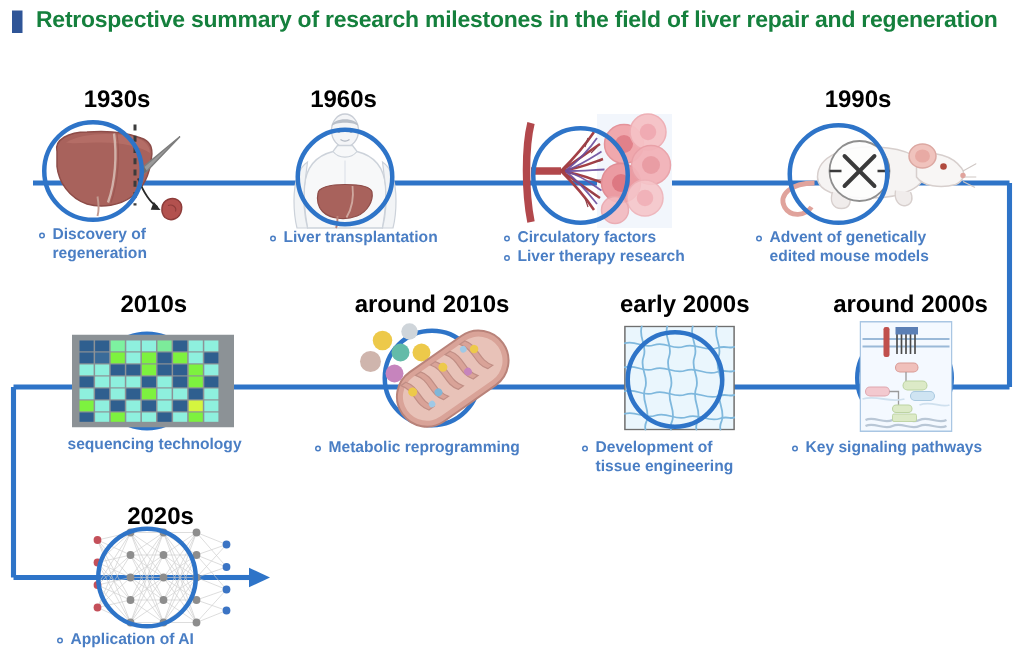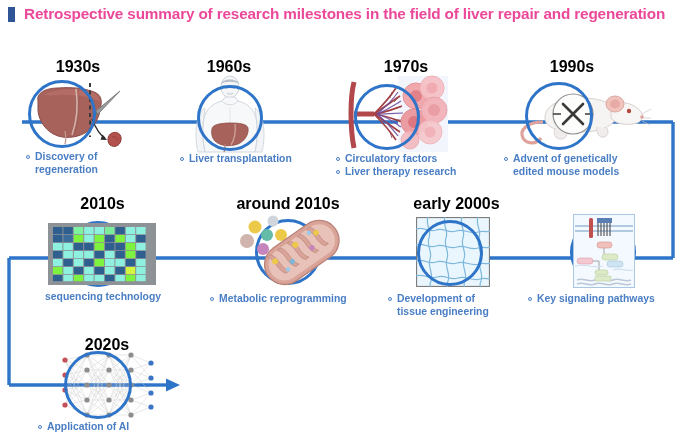--- a/index.html
+++ b/index.html
@@ -3,21 +3,21 @@
 <meta charset="utf-8">
 <style>
   html,body{margin:0;padding:0;background:#fff;}
   body{width:685px;height:436px;position:relative;overflow:hidden;
        font-family:"Liberation Sans","DejaVu Sans",sans-serif;}
 
   
   #title-block{position:absolute;left:8px;top:3px;width:660px;}
   #title-bar{position:absolute;left:0;top:4px;width:7px;height:15px;background:#2f5597;}
   #title-text{margin:0;padding-left:16px;font-size:15.3px;line-height:21px;
-      font-weight:bold;color:#ec4899;letter-spacing:-0.15px;}
+      font-weight:bold;color:#15803d;letter-spacing:-0.15px;}
 
   
   #wires{position:absolute;left:0;top:0;width:685px;height:436px;}
 
   
   .node{position:absolute;}
   .era{position:absolute;left:0;width:100%;text-align:center;
        font-size:16px;font-weight:bold;color:#000;white-space:nowrap;}
   .ring{position:absolute;box-sizing:border-box;border:3.6px solid #2e74c8;border-radius:50%;}
   .art{position:absolute;left:0;top:0;width:100%;height:100%;}
@@ -122,21 +122,20 @@
   <div class="ring" style="left:17px;top:27px;width:66px;height:66px;"></div>
 </div>
 <div class="caps" style="position:absolute;left:180px;top:152px;width:150px;">
   <div class="cap">
     <i class="bullet"></i>
     <span>Liver transplantation</span>
   </div>
 </div>
 
 <div class="node" style="left:340px;top:58px;width:120px;height:95px;">
-  <div class="era" style="top:0;left:6px;">1970s</div>
   <div style="position:absolute;left:4px;top:16px;width:110px;height:80px;">
     <svg class="art" viewBox="0 0 110 80">
 
       <rect x="54" y="2" width="50" height="76" fill="#f2f6fc"></rect>
 
       <path d="M10,8 C6,24 6,54 10,74" stroke="#b2484c" stroke-width="5" fill="none"></path>
       <path d="M10,40 H30" stroke="#b2484c" stroke-width="5" fill="none"></path>
 
       <g stroke="#a34046" stroke-width="1.7" fill="none">
         <path d="M30,40 C42,28 48,20 52,14"></path>
@@ -383,20 +382,21 @@
   <div class="cap">
     <i class="bullet"></i>
     <span>Development of</span>
   </div>
   <div class="cap" style="padding-left:9px;">
     <span>tissue engineering</span>
   </div>
 </div>
 
 <div class="node" style="left:545px;top:195px;width:120px;height:95px;">
+  <div class="era" style="top:0;left:2px;">around 2000s</div>
   <div class="ring" style="left:25px;top:24px;width:66px;height:66px;"></div>
   <div style="position:absolute;left:28px;top:19px;width:62px;height:74px;">
     <svg class="art" viewBox="0 0 62 74">
       <rect x="0.5" y="0.5" width="61" height="73" fill="#f4f9ff" stroke="#a9c6e3" stroke-width="1"></rect>
 
       <path d="M2,12 H60 M2,17 H60" stroke="#9ab9d8" stroke-width="1.4" fill="none"></path>
 
       <rect x="16" y="4" width="4" height="20" rx="1.5" fill="#c0504d"></rect>
 
       <g stroke="#4a4a4a" stroke-width="1.1">

